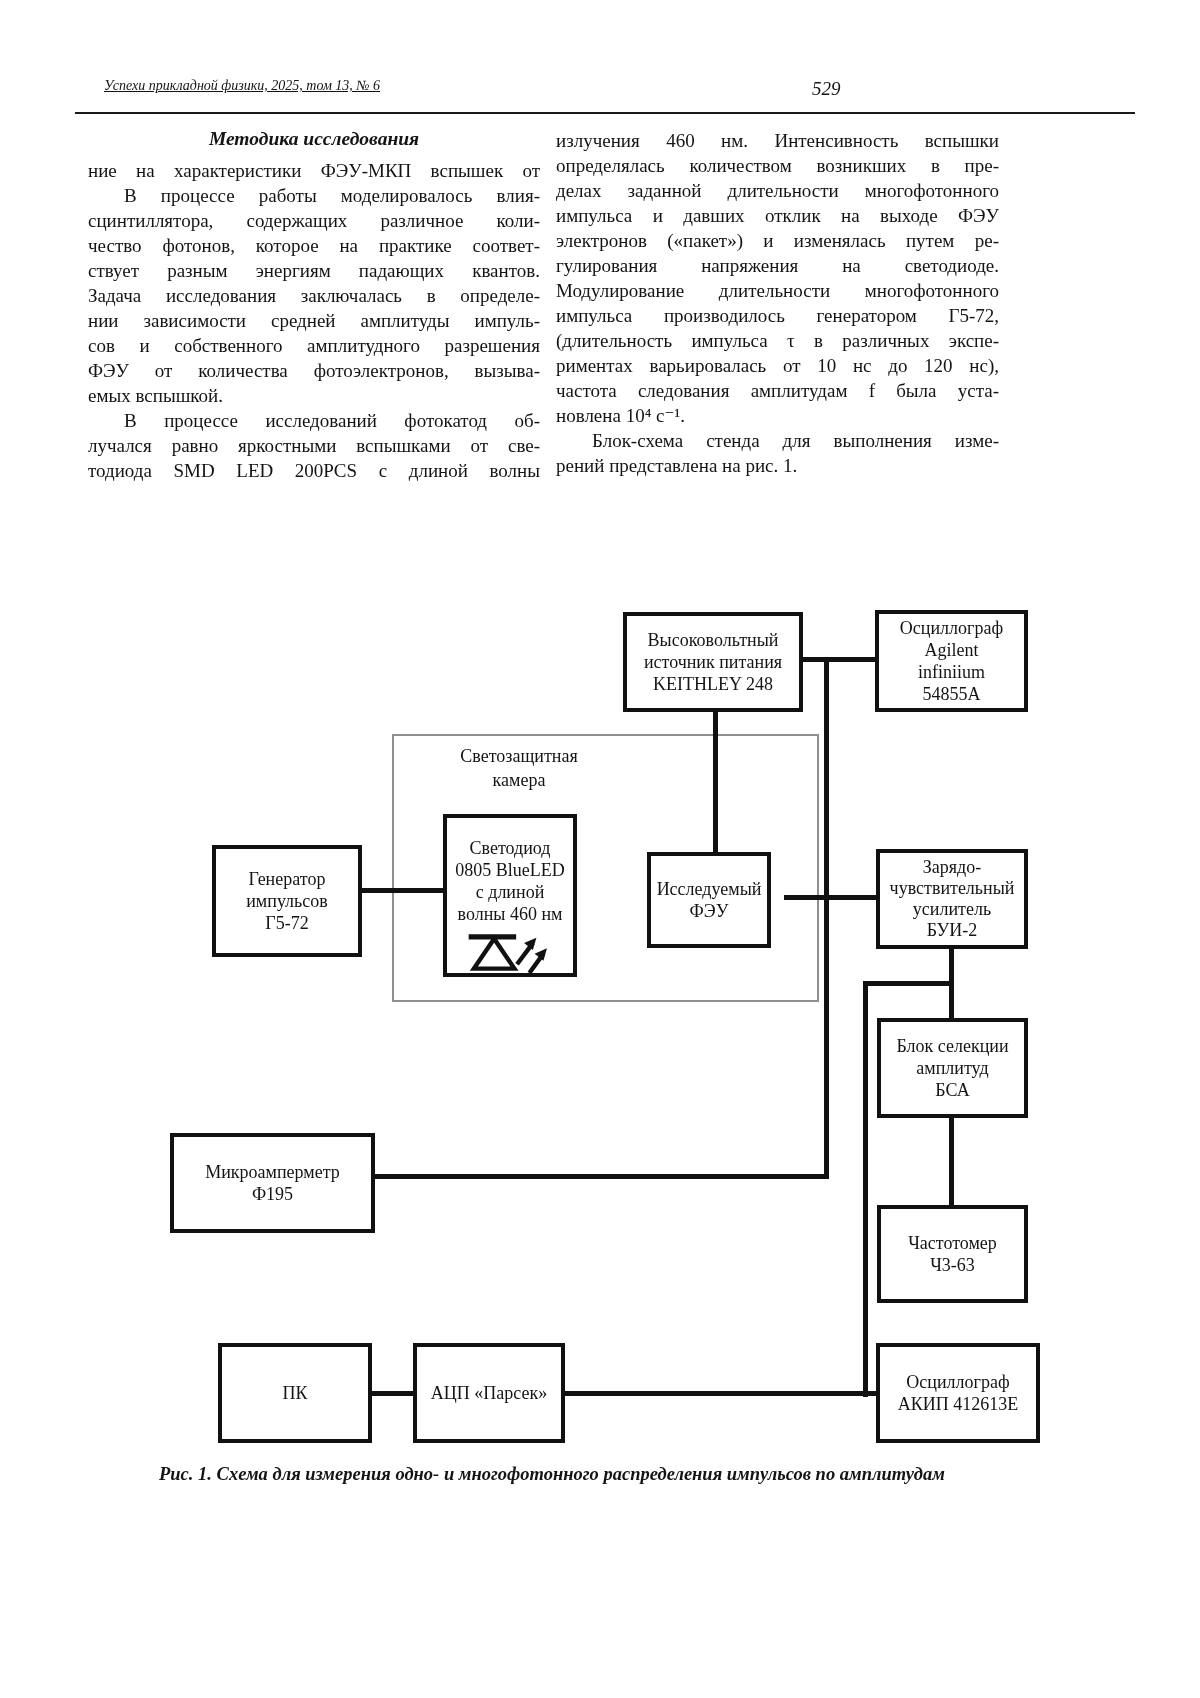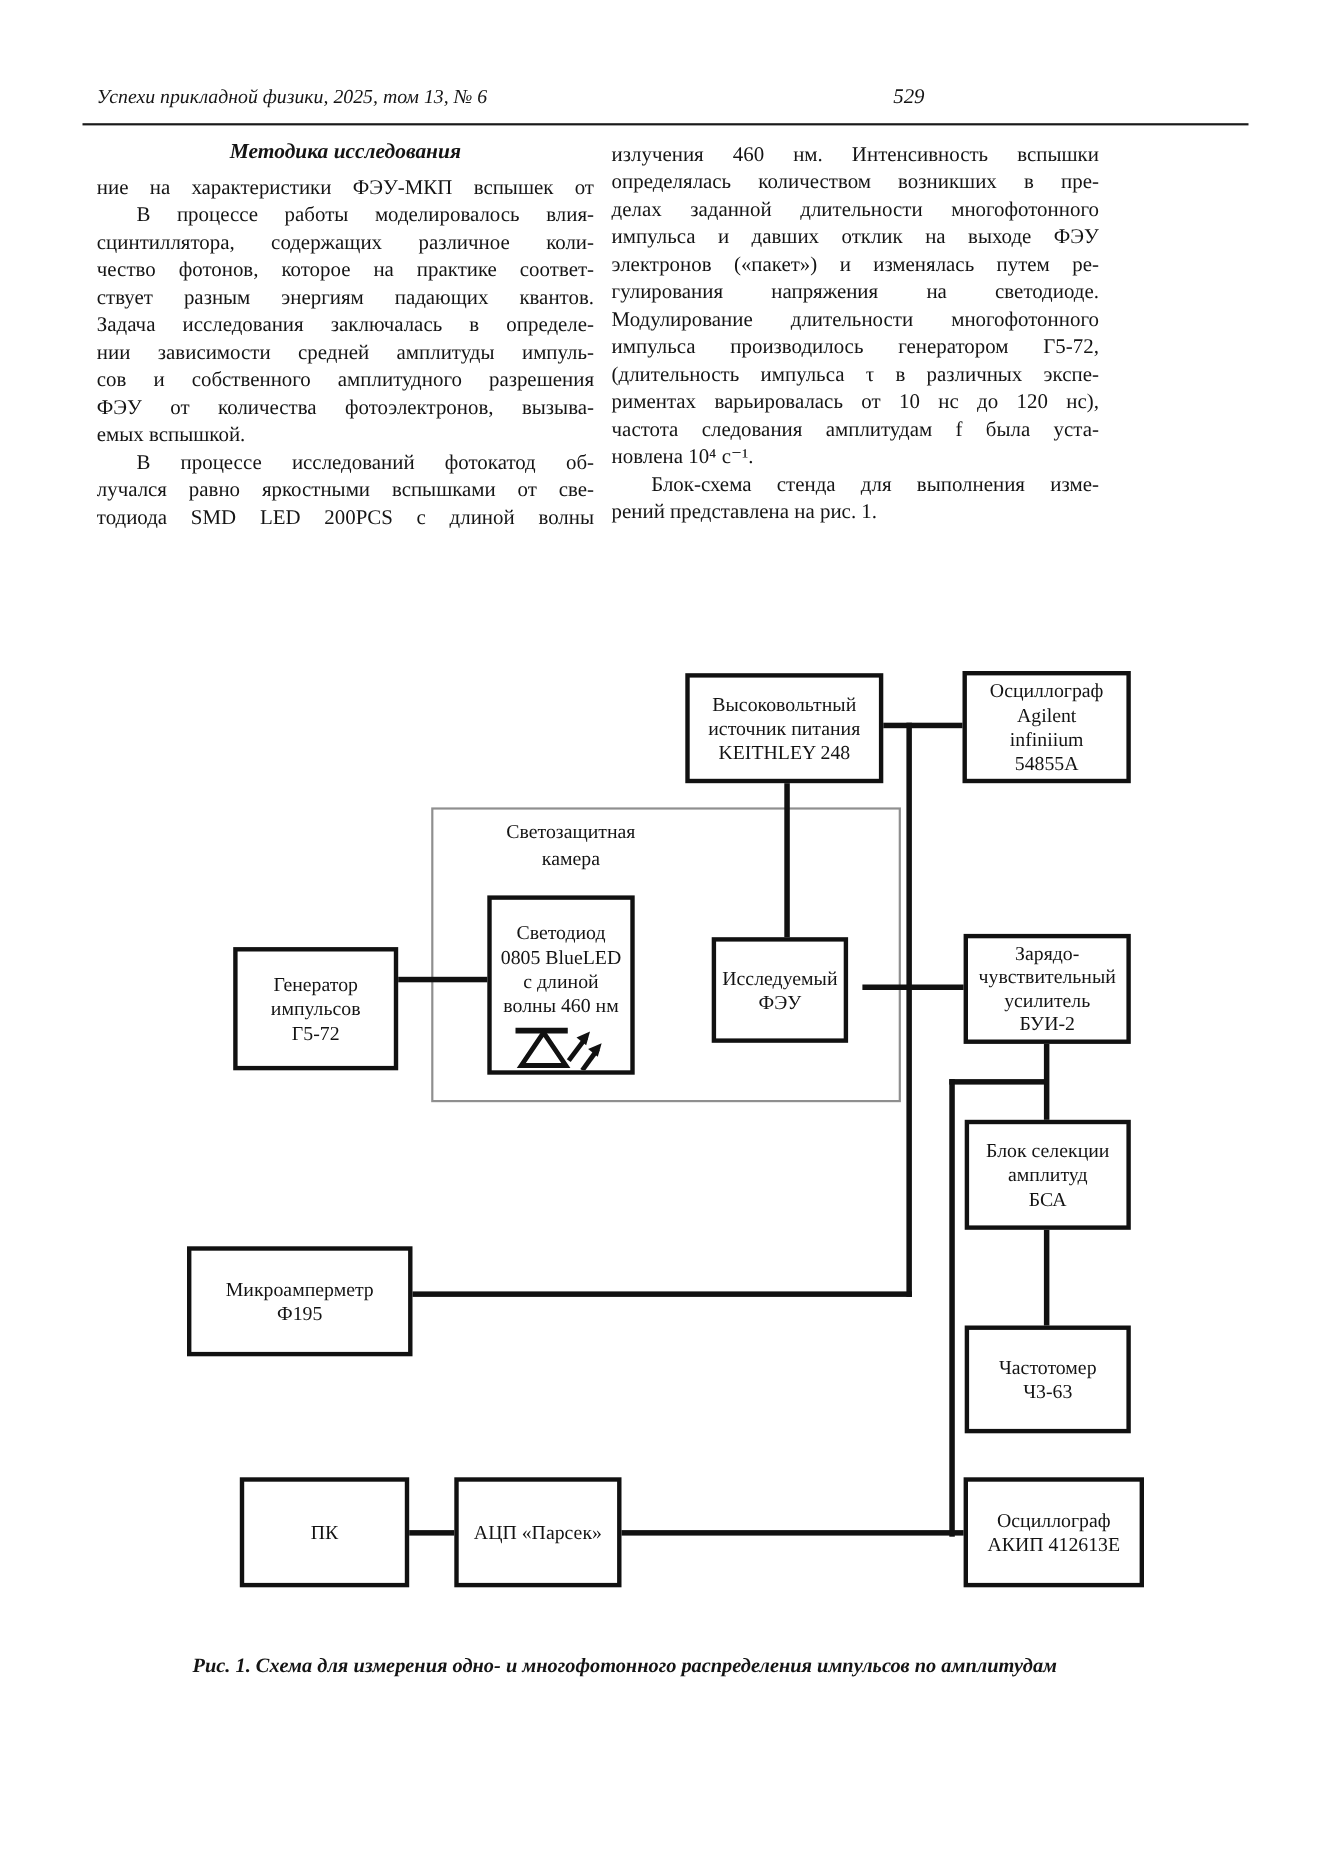--- a/index.html
+++ b/index.html
@@ -2,57 +2,57 @@
 <html><head>
 <meta charset="utf-8">
 <style>
   html,body{margin:0;padding:0;background:#888;}
   .page{
     position:relative;width:1200px;height:1698px;margin:0 auto;background:#ffffff;
     font-family:"Liberation Serif","DejaVu Serif",serif;color:#141414;
     overflow:hidden;
   }
   
-  .hdr-journal{position:absolute;left:88px;top:78px;width:700px;font-size:18px;font-style:italic;}
+  .hdr-journal{position:absolute;left:104px;top:78px;width:700px;font-size:14px;font-style:italic;text-decoration:underline;}
   .hdr-page{position:absolute;left:812px;top:78px;width:200px;font-size:19px;font-style:italic;text-align:left;}
   .hdr-rule{position:absolute;left:75px;top:112px;width:1060px;height:2px;background:#1a1a1a;}
   
   .col{position:absolute;font-size:19px;line-height:25px;}
   .col-left {left:88px; top:158px;width:452px;}
   .col-right{left:556px;top:128px;width:443px;}
   .sec-title{position:absolute;left:88px;top:128px;width:452px;text-align:center;
              font-weight:bold;font-style:italic;font-size:19.5px;}
   .tline{white-space:nowrap;}
   .tline.just{text-align:justify;text-align-last:justify;white-space:normal;}
   .tline.ind{text-indent:36px;}
   
   .dbox{position:absolute;box-sizing:border-box;border:4px solid #111;background:#fff;
         display:flex;flex-direction:column;align-items:center;justify-content:center;
         font-size:18px;line-height:22px;text-align:center;z-index:3;}
   #box-hv-source          {left:623px;top:612px;width:180px;height:100px;}
   #box-oscilloscope-agilent{left:875px;top:610px;width:153px;height:102px;}
-  #box-pulse-generator    {left:212px;top:845px;width:150px;height:112px;margin-top:16px;}
+  #box-pulse-generator    {left:212px;top:845px;width:150px;height:112px;}
   #box-led                {left:443px;top:814px;width:134px;height:163px;justify-content:flex-start;padding-top:19px;}
   #box-pmt                {left:647px;top:852px;width:124px;height:96px;}
   #box-amplifier          {left:876px;top:849px;width:152px;height:100px;line-height:21px;}
   #box-bsa                {left:877px;top:1018px;width:151px;height:100px;}
   #box-freq-meter         {left:877px;top:1205px;width:151px;height:98px;}
   #box-microammeter       {left:170px;top:1133px;width:205px;height:100px;}
   #box-pc                 {left:218px;top:1343px;width:154px;height:100px;}
   #box-adc                {left:413px;top:1343px;width:152px;height:100px;}
   #box-oscilloscope-akip  {left:876px;top:1343px;width:164px;height:100px;}
   .camera{position:absolute;left:392px;top:734px;width:427px;height:268px;box-sizing:border-box;
           border:2px solid #8f8f8f;background:transparent;z-index:1;}
   .camera-label{position:absolute;left:20px;top:8px;width:210px;text-align:center;
                 font-size:18px;line-height:24px;}
   .wire{position:absolute;background:#111;z-index:2;}
   .led-icon{margin-top:4px;}
   
-  .fig-caption{position:absolute;left:104px;top:1462px;width:928px;text-align:center;
-               font-weight:bold;font-style:italic;font-size:18.5px;line-height:24px;margin-top:41px;}
+  .fig-caption{position:absolute;left:88px;top:1462px;width:928px;text-align:center;
+               font-weight:bold;font-style:italic;font-size:18.5px;line-height:24px;}
 </style>
 </head>
 <body>
 
 <div class="page">
 
   <div class="hdr-journal">Успехи прикладной физики, 2025, том 13, № 6</div>
   <div class="hdr-page">529</div>
   <div class="hdr-rule"></div>
 

